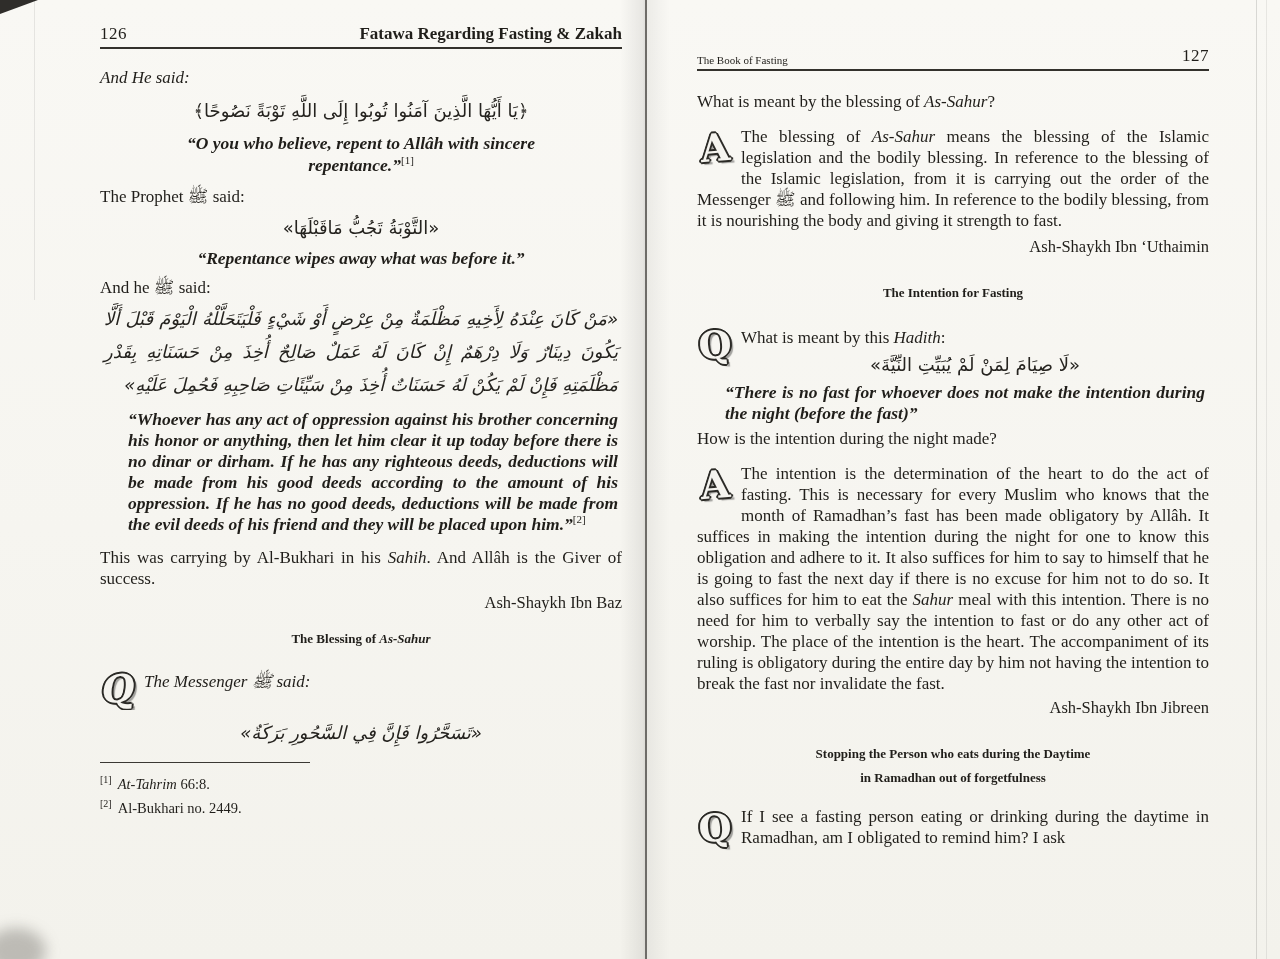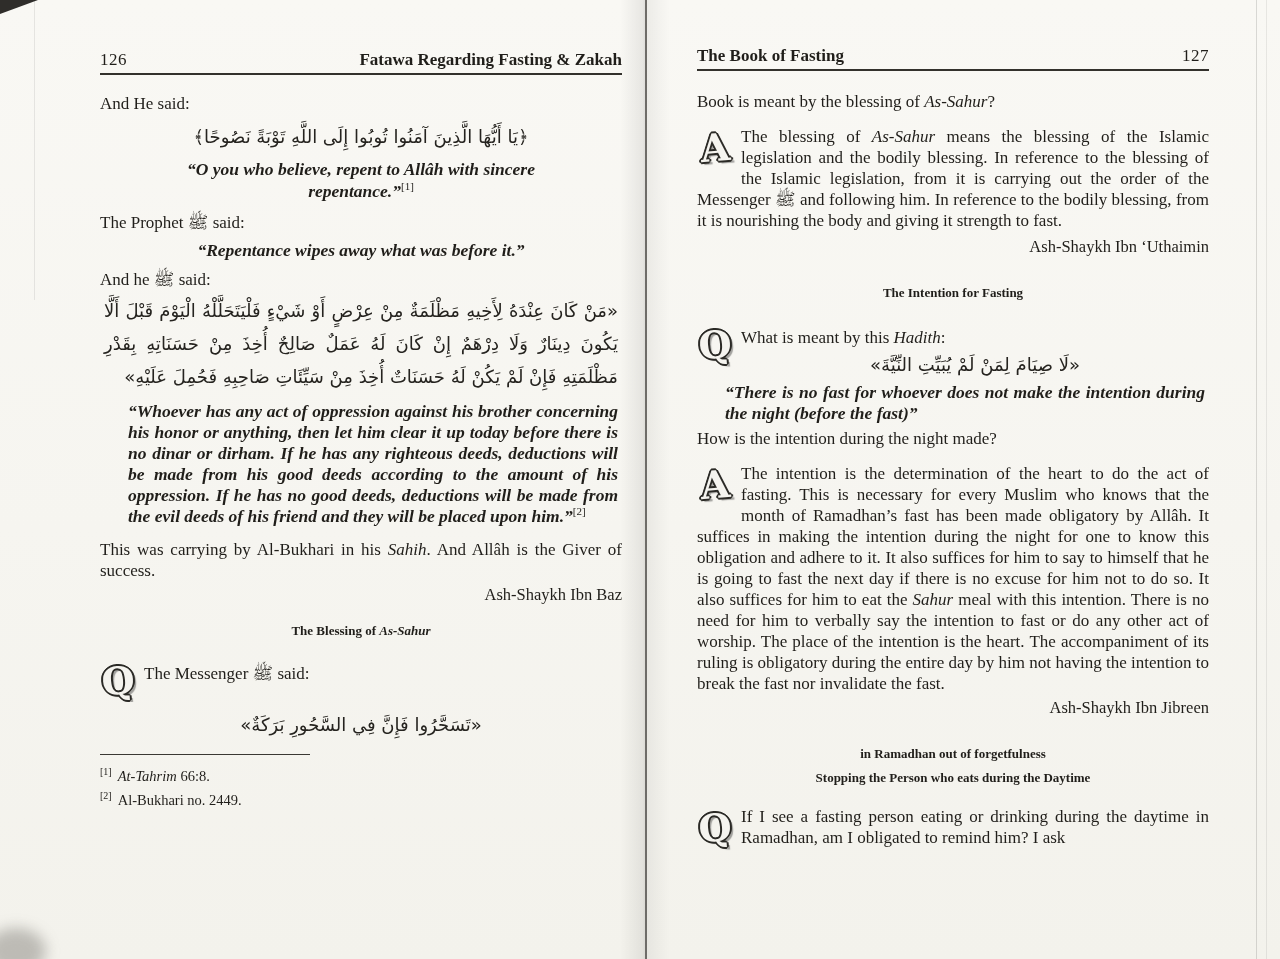--- a/index.html
+++ b/index.html
@@ -26,21 +26,21 @@
     background:rgba(90,85,80,0.35);filter:blur(7px);}
 
   .col{position:absolute;top:0;}
   .col-left{left:100px;width:522px;}
   .col-right{left:697px;width:512px;}
 
   .hdr{display:flex;justify-content:space-between;align-items:flex-end;
     border-bottom:2px solid #33312c;padding-bottom:3px;}
   .hdr-num{font-size:17px;letter-spacing:0.5px;}
   .hdr-title-b{font-size:17px;font-weight:bold;}
-  .hdr-title{font-size:17px;font-weight:bold;}
+  .hdr-title{font-size:11px;}
 
   .body-text{font-size:17px;line-height:21px;text-align:justify;}
   .lead{font-size:17px;line-height:21px;}
 
   .arabic{direction:rtl;font-family:"DejaVu Sans",sans-serif;
     font-size:18px;line-height:30px;text-align:center;color:#25231f;}
   .arabic-long{direction:rtl;font-family:"DejaVu Sans",sans-serif;
     font-size:18px;line-height:33px;text-align:justify;color:#25231f;padding:0 4px;}
 
   .quote{font-style:italic;font-weight:bold;}
@@ -56,53 +56,54 @@
     color:#f5f4ef;transform:rotate(-5deg);text-align:center;
     text-shadow:2px 0 #2b2a26,-2px 0 #2b2a26,0 2px #2b2a26,0 -2px #2b2a26,
       1px 1px #2b2a26,-1px -1px #2b2a26,1px -1px #2b2a26,-1px 1px #2b2a26,
       3px 3px 1px rgba(0,0,0,0.35);}
   .q-line{overflow:hidden;}
 
   .fn-rule{width:210px;border-top:1.5px solid #3a3833;margin:14px 0 7px 0;}
   .footnote{font-size:14.5px;line-height:19px;}
   .fn-marker{font-size:10px;vertical-align:super;margin-right:6px;}
 
-  .mb4{margin-bottom:4px;}.mb6{margin-bottom:6px;}.mb8{margin-bottom:8px;}
+  .mb4{margin-bottom:4px;}.mb6{margin-bottom:6px;}.mb8{margin-bottom:8px;font-style:italic;}
   .mb10{margin-bottom:10px;}.mb12{margin-bottom:12px;}.mb14{margin-bottom:14px;}
   .mb16{margin-bottom:16px;}.mb18{margin-bottom:18px;}.mb20{margin-bottom:20px;}
   .mb24{margin-bottom:24px;}
 </style>
 </head>
 <body>
 
 <div class="book">
   <div class="spine-shade"></div>
   <div class="spine-line"></div>
   <div class="corner-wedge"></div>
   <div class="edge-left"></div>
   <div class="edge-right"></div>
   <div class="edge-right2"></div>
   <div class="blob-bl"></div>
 
-  <div class="col col-left" style="top:50px;">
+  <div class="col col-left" style="top:24px;">
     <div class="hdr mb18">
       <span class="hdr-num">126</span>
       <span class="hdr-title-b">Fatawa Regarding Fasting &amp; Zakah</span>
     </div>
 
     <div class="lead mb8">And He said:</div>
 
     <div class="arabic mb6">﴿يَا أَيُّهَا الَّذِينَ آمَنُوا تُوبُوا إِلَى اللَّهِ تَوْبَةً نَصُوحًا﴾</div>
 
     <div class="quote quote-centered mb10">
       <span>“O you who believe, repent to Allâh with sincere repentance.”</span><sup>[1]</sup>
     </div>
 
     <div class="lead mb6">The Prophet ﷺ said:</div>
 
+    <div class="arabic mb4">«التَّوْبَةُ تَجُبُّ مَاقَبْلَهَا»</div>
 
     <div class="quote quote-centered mb8">“Repentance wipes away what was before it.”</div>
 
     <div class="lead mb4">And he ﷺ said:</div>
 
     <div class="arabic-long mb8">«مَنْ كَانَ عِنْدَهُ لِأَخِيهِ مَظْلَمَةٌ مِنْ عِرْضٍ أَوْ شَيْءٍ فَلْيَتَحَلَّلْهُ الْيَوْمَ قَبْلَ أَلَّا يَكُونَ دِينَارٌ وَلَا دِرْهَمٌ إِنْ كَانَ لَهُ عَمَلٌ صَالِحٌ أُخِذَ مِنْ حَسَنَاتِهِ بِقَدْرِ مَظْلَمَتِهِ فَإِنْ لَمْ يَكُنْ لَهُ حَسَنَاتٌ أُخِذَ مِنْ سَيِّئَاتِ صَاحِبِهِ فَحُمِلَ عَلَيْهِ»</div>
 
     <div class="quote quote-block mb12">
       <span>“Whoever has any act of oppression against his brother concerning his honor or anything, then let him clear it up today before there is no dinar or dirham. If he has any righteous deeds, deductions will be made from his good deeds according to the amount of his oppression. If he has no good deeds, deductions will be made from the evil deeds of his friend and they will be placed upon him.”</span><sup>[2]</sup>
     </div>
@@ -134,21 +135,21 @@
     </div>
   </div>
 
   <div class="col col-right" style="top:46px;">
     <div class="hdr mb20">
       <span class="hdr-title">The Book of Fasting</span>
       <span class="hdr-num">127</span>
     </div>
 
     <div class="lead mb14">
-      <span>Book is meant by the blessing of </span><i>As-Sahur</i><span>?</span>
+      <span>What is meant by the blessing of </span><i>As-Sahur</i><span>?</span>
     </div>
 
     <div class="body-text mb6">
       <span class="ornate">A</span>
       <span>The blessing of </span><i>As-Sahur</i><span> means the blessing of the Islamic legislation and the bodily blessing. In reference to the blessing of the Islamic legislation, from it is carrying out the order of the Messenger ﷺ and following him. In reference to the bodily blessing, from it is nourishing the body and giving it strength to fast.</span>
     </div>
 
     <div class="attr mb24">Ash-Shaykh Ibn ‘Uthaimin</div>
 
     <div class="sect-heading mb18">The Intention for Fasting</div>
@@ -166,22 +167,22 @@
     <div class="lead mb14">How is the intention during the night made?</div>
 
     <div class="body-text mb4">
       <span class="ornate">A</span>
       <span>The intention is the determination of the heart to do the act of fasting. This is necessary for every Muslim who knows that the month of Ramadhan’s fast has been made obligatory by Allâh. It suffices in making the intention during the night for one to know this obligation and adhere to it. It also suffices for him to say to himself that he is going to fast the next day if there is no excuse for him not to do so. It also suffices for him to eat the </span><i>Sahur</i><span> meal with this intention. There is no need for him to verbally say the intention to fast or do any other act of worship. The place of the intention is the heart. The accompaniment of its ruling is obligatory during the entire day by him not having the intention to break the fast nor invalidate the fast.</span>
     </div>
 
     <div class="attr mb24">Ash-Shaykh Ibn Jibreen</div>
 
     <div class="sect-heading" style="margin-bottom:16px;">
+      <div>Stopping the Person who eats during the Daytime</div>
       <div>in Ramadhan out of forgetfulness</div>
-      <div>Stopping the Person who eats during the Daytime</div>
     </div>
 
     <div class="body-text">
       <span class="ornate">Q</span>
       <span>If I see a fasting person eating or drinking during the daytime in Ramadhan, am I obligated to remind him? I ask</span>
     </div>
   </div>
 </div>
 
 </body></html>

